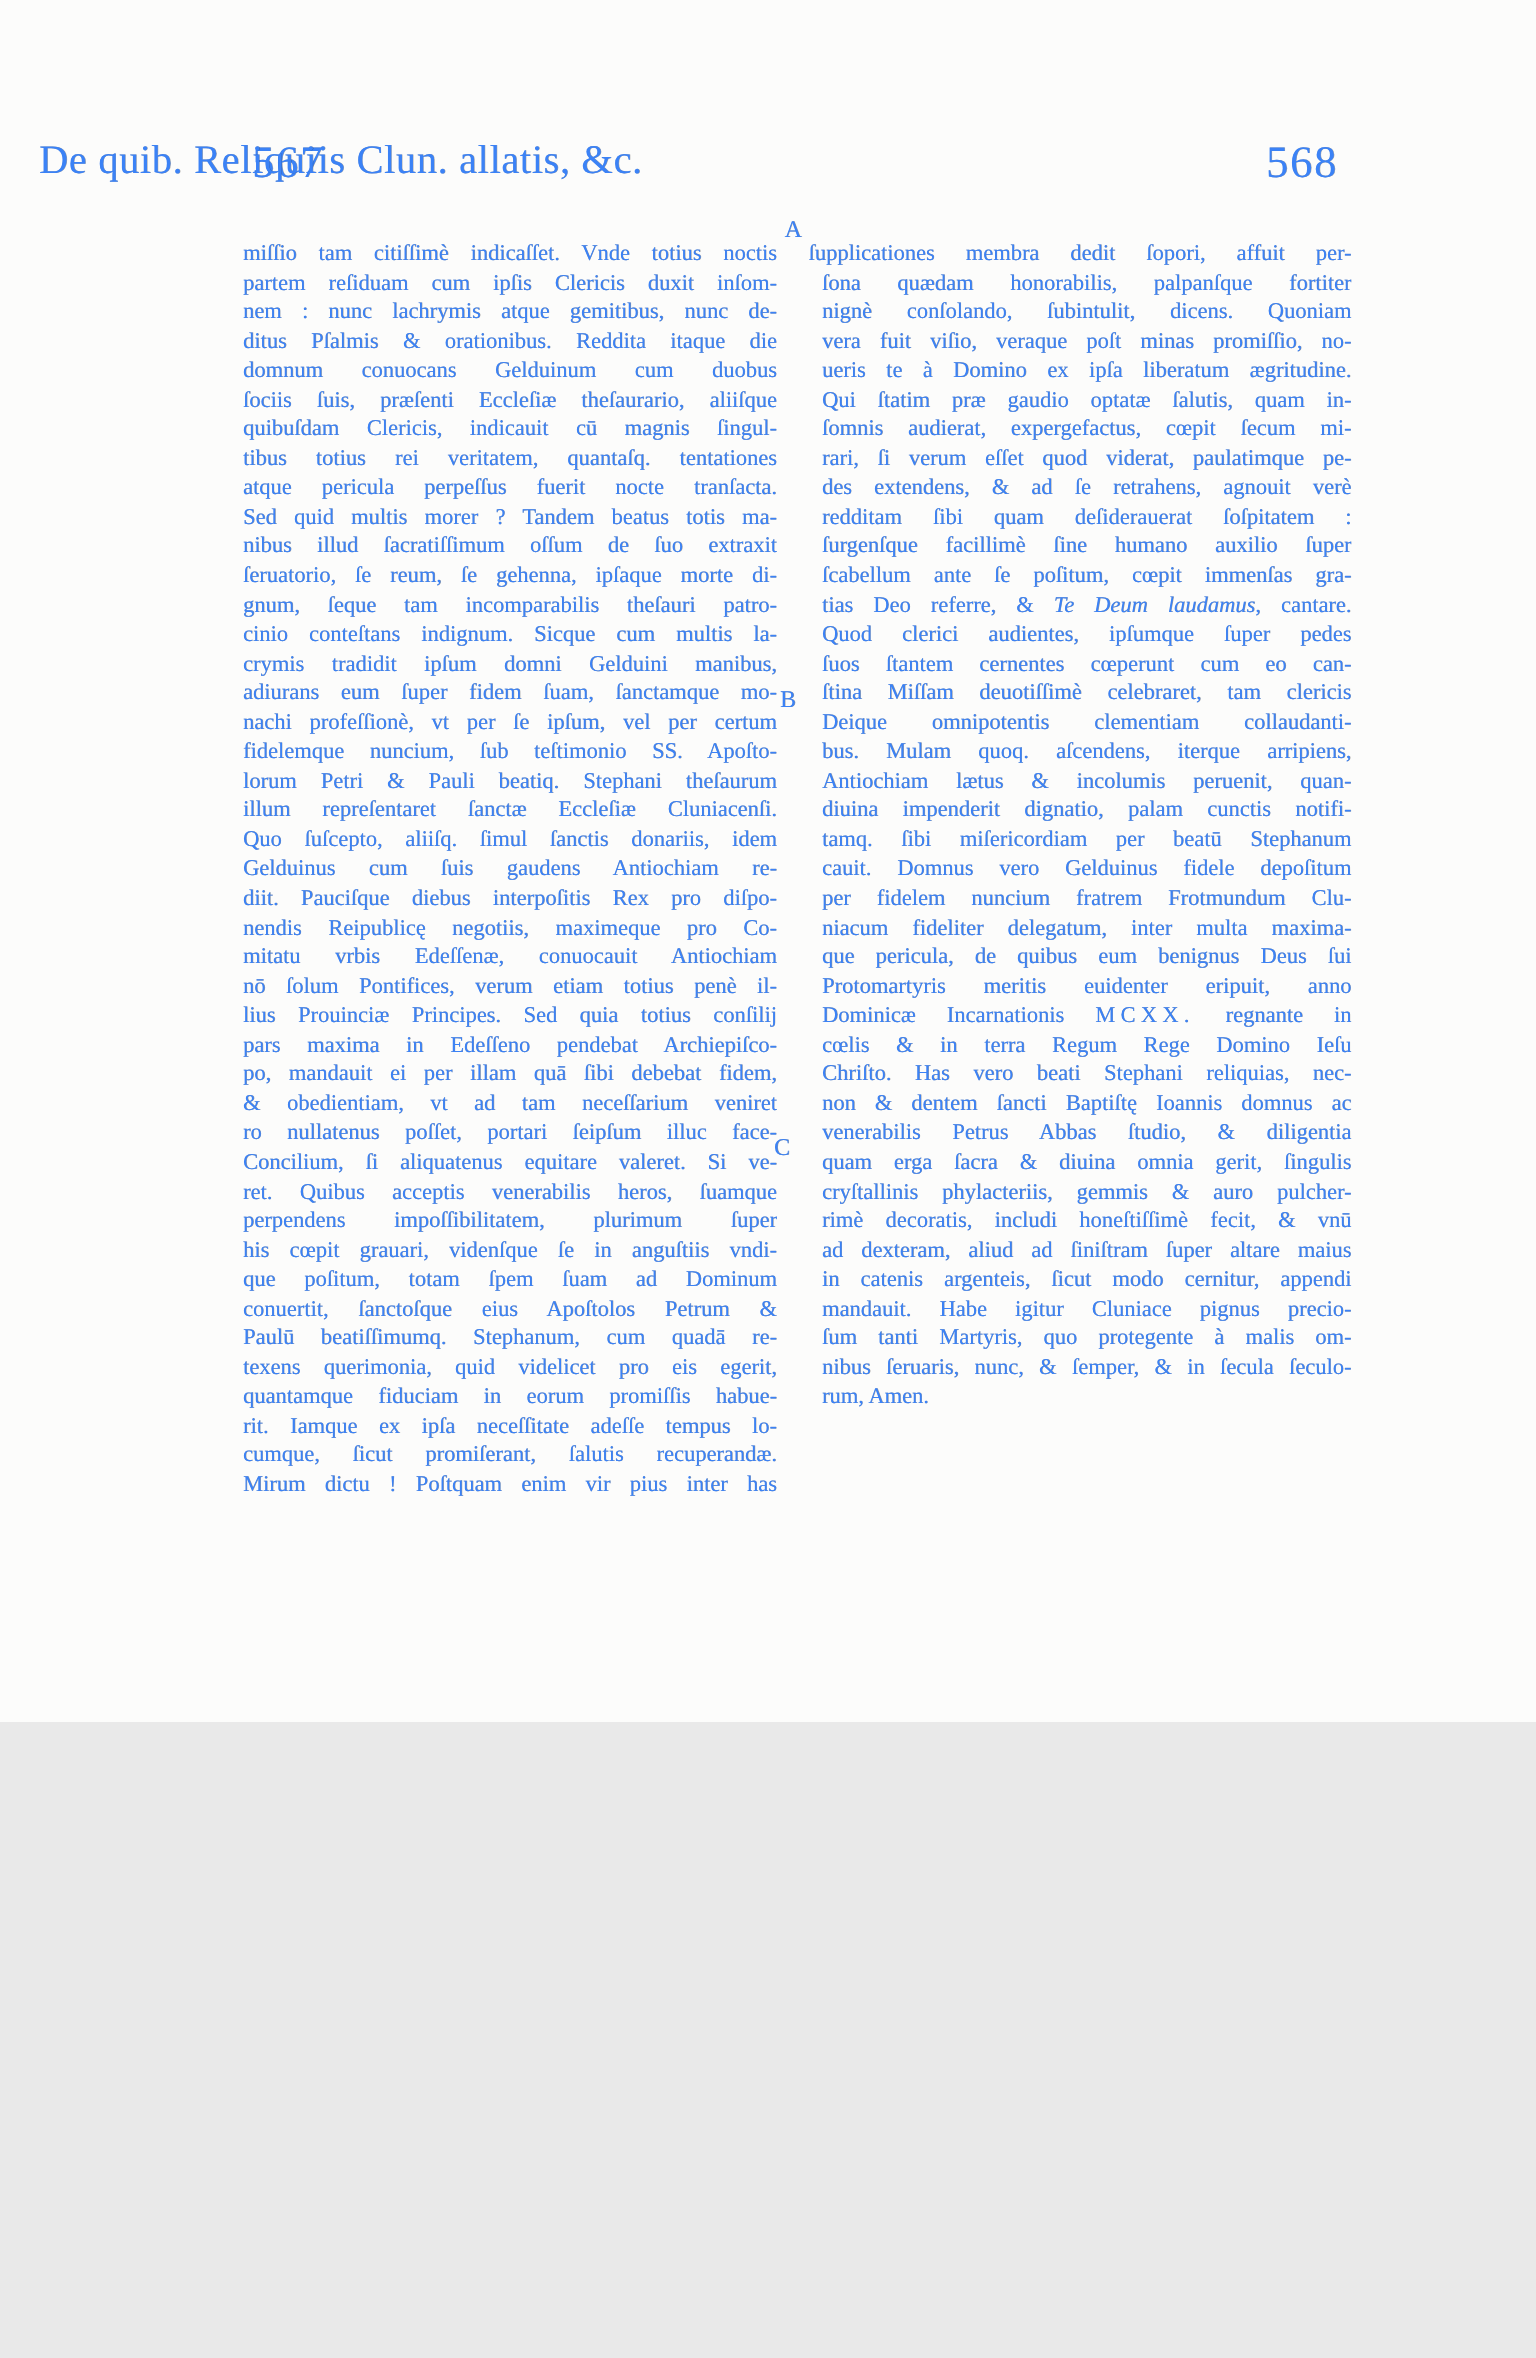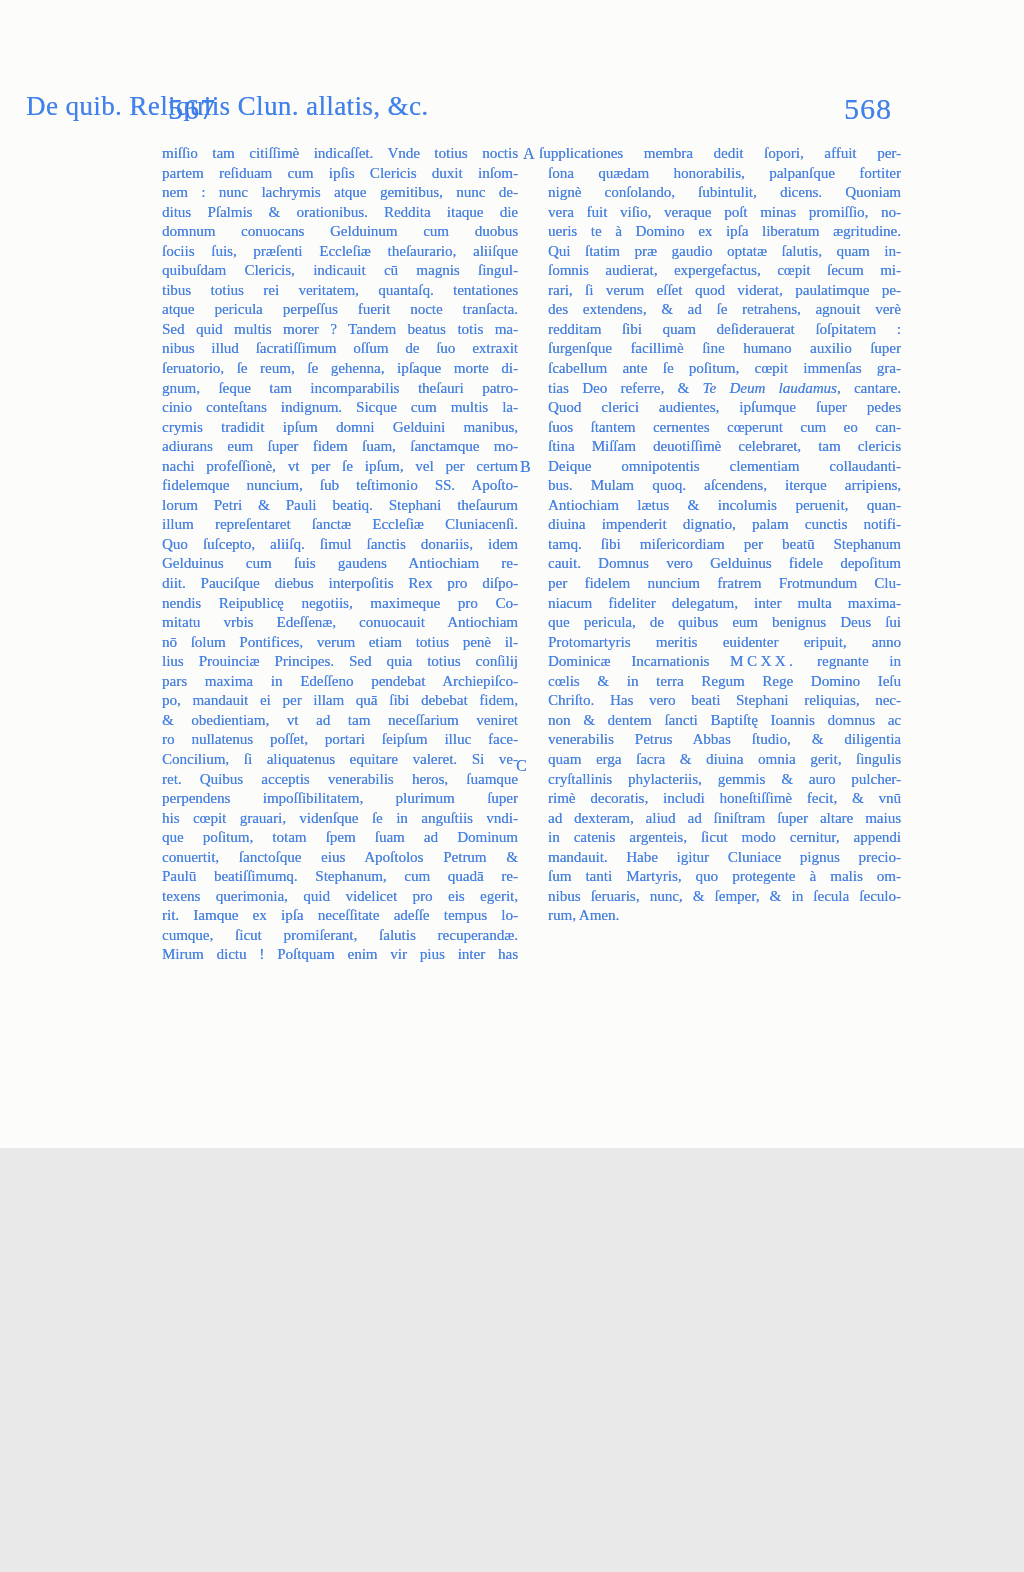--- a/index.html
+++ b/index.html
@@ -21,21 +21,21 @@
   .pnum-left{left:168px;}
   .pnum-right{right:132px;}
   .running-title{
     position:absolute;left:26px;right:0;top:91px;margin:0;
     font-size:27px;line-height:30px;font-weight:400;
     text-align:left;letter-spacing:0.4px;
     text-shadow:0.3px 0 0 rgba(38,38,38,.4);
   }
   
   .col{
-    position:absolute;top:144px;
+    position:absolute;top:160px;
     font-size:15px;line-height:19.55px;
     text-shadow:0.25px 0 0 rgba(38,38,38,.45);
   }
   .col-left{left:162px;width:356px;}
   .col-right{left:548px;width:353px;}
   .line{
     height:19.55px;overflow:hidden;
     text-align:justify;
     text-align-last:justify;
     -moz-text-align-last:justify;
@@ -101,20 +101,21 @@
       <div class="line">&amp; obedientiam, vt ad tam neceſſarium veniret</div>
       <div class="line">ro nullatenus poſſet, portari ſeipſum illuc face-</div>
       <div class="line">Concilium, ſi aliquatenus equitare valeret. Si ve-</div>
       <div class="line">ret. Quibus acceptis venerabilis heros, ſuamque</div>
       <div class="line">perpendens impoſſibilitatem, plurimum ſuper</div>
       <div class="line">his cœpit grauari, videnſque ſe in anguſtiis vndi-</div>
       <div class="line">que poſitum, totam ſpem ſuam ad Dominum</div>
       <div class="line">conuertit, ſanctoſque eius Apoſtolos Petrum &amp;</div>
       <div class="line">Paulū beatiſſimumq. Stephanum, cum quadā re-</div>
       <div class="line">texens querimonia, quid videlicet pro eis egerit,</div>
+      <div class="line">quantamque fiduciam in eorum promiſſis habue-</div>
       <div class="line">rit. Iamque ex ipſa neceſſitate adeſſe tempus lo-</div>
       <div class="line">cumque, ſicut promiſerant, ſalutis recuperandæ.</div>
       <div class="line">Mirum dictu ! Poſtquam enim vir pius inter has</div>
     </section>
 
   <section class="col col-right">
 
   <div class="line">ſupplicationes membra dedit ſopori, affuit per-</div>
       <div class="line">ſona quædam honorabilis, palpanſque fortiter</div>
       <div class="line">nignè conſolando, ſubintulit, dicens. Quoniam</div>

